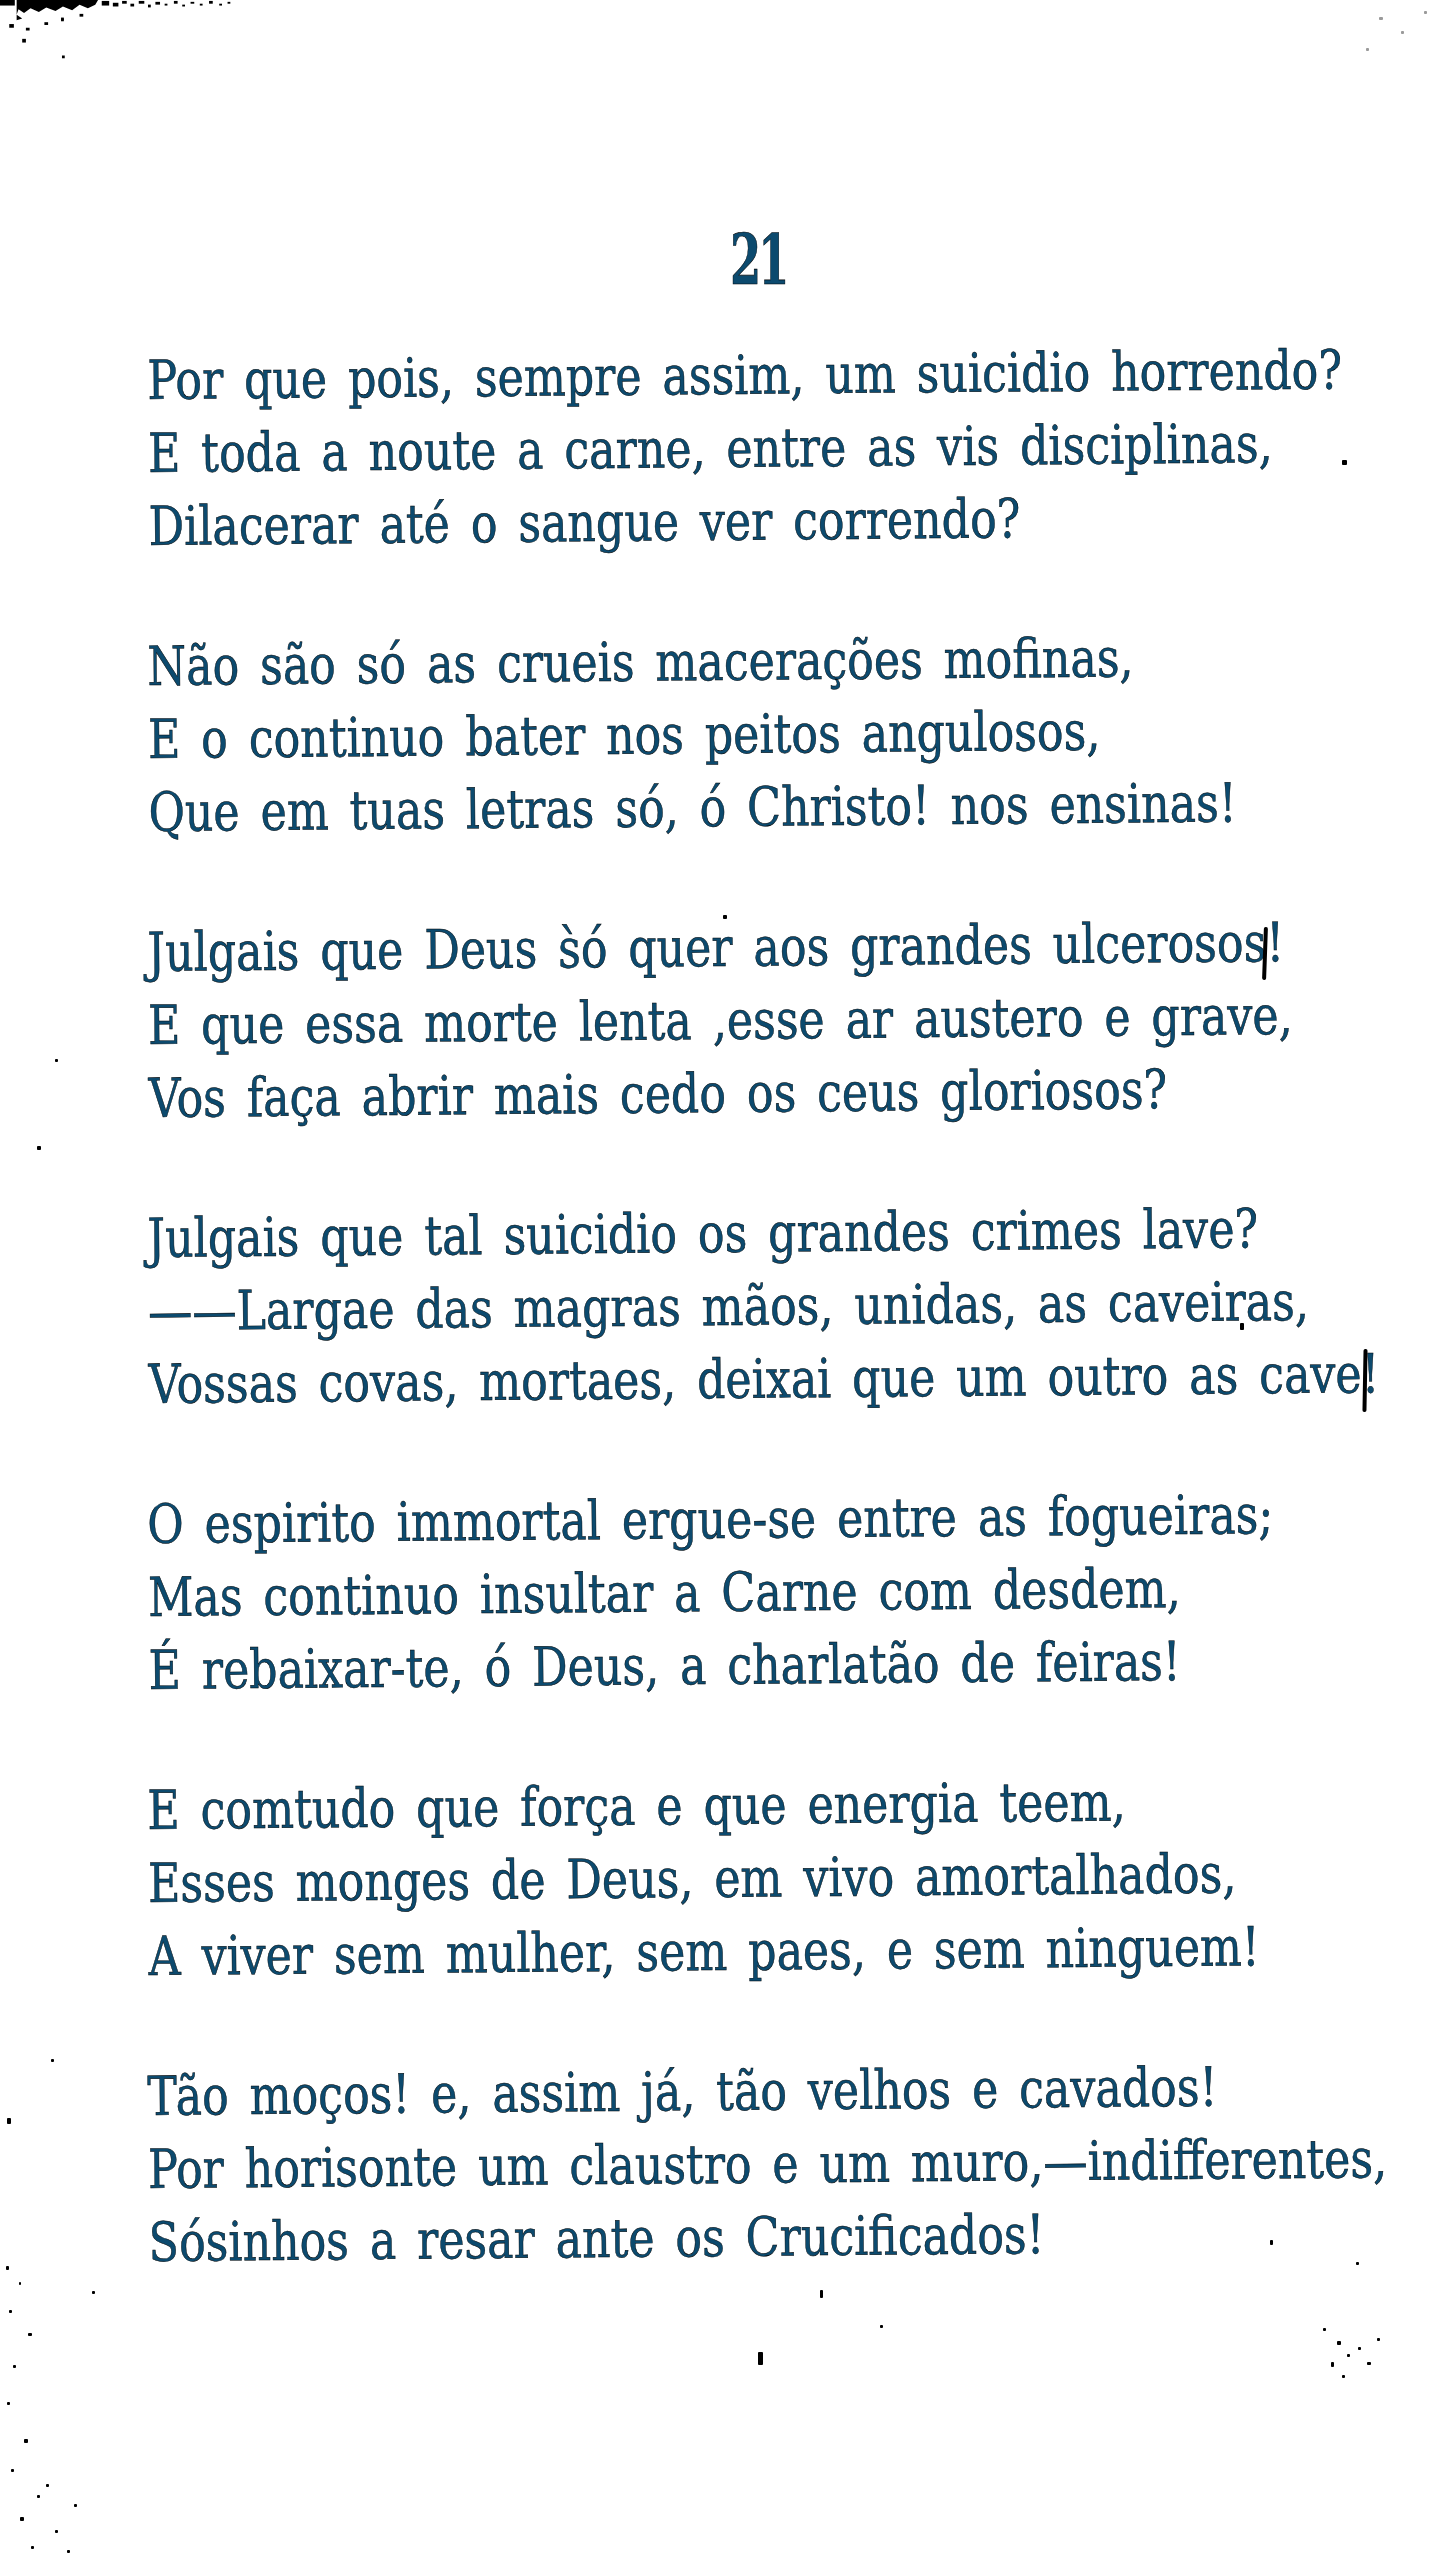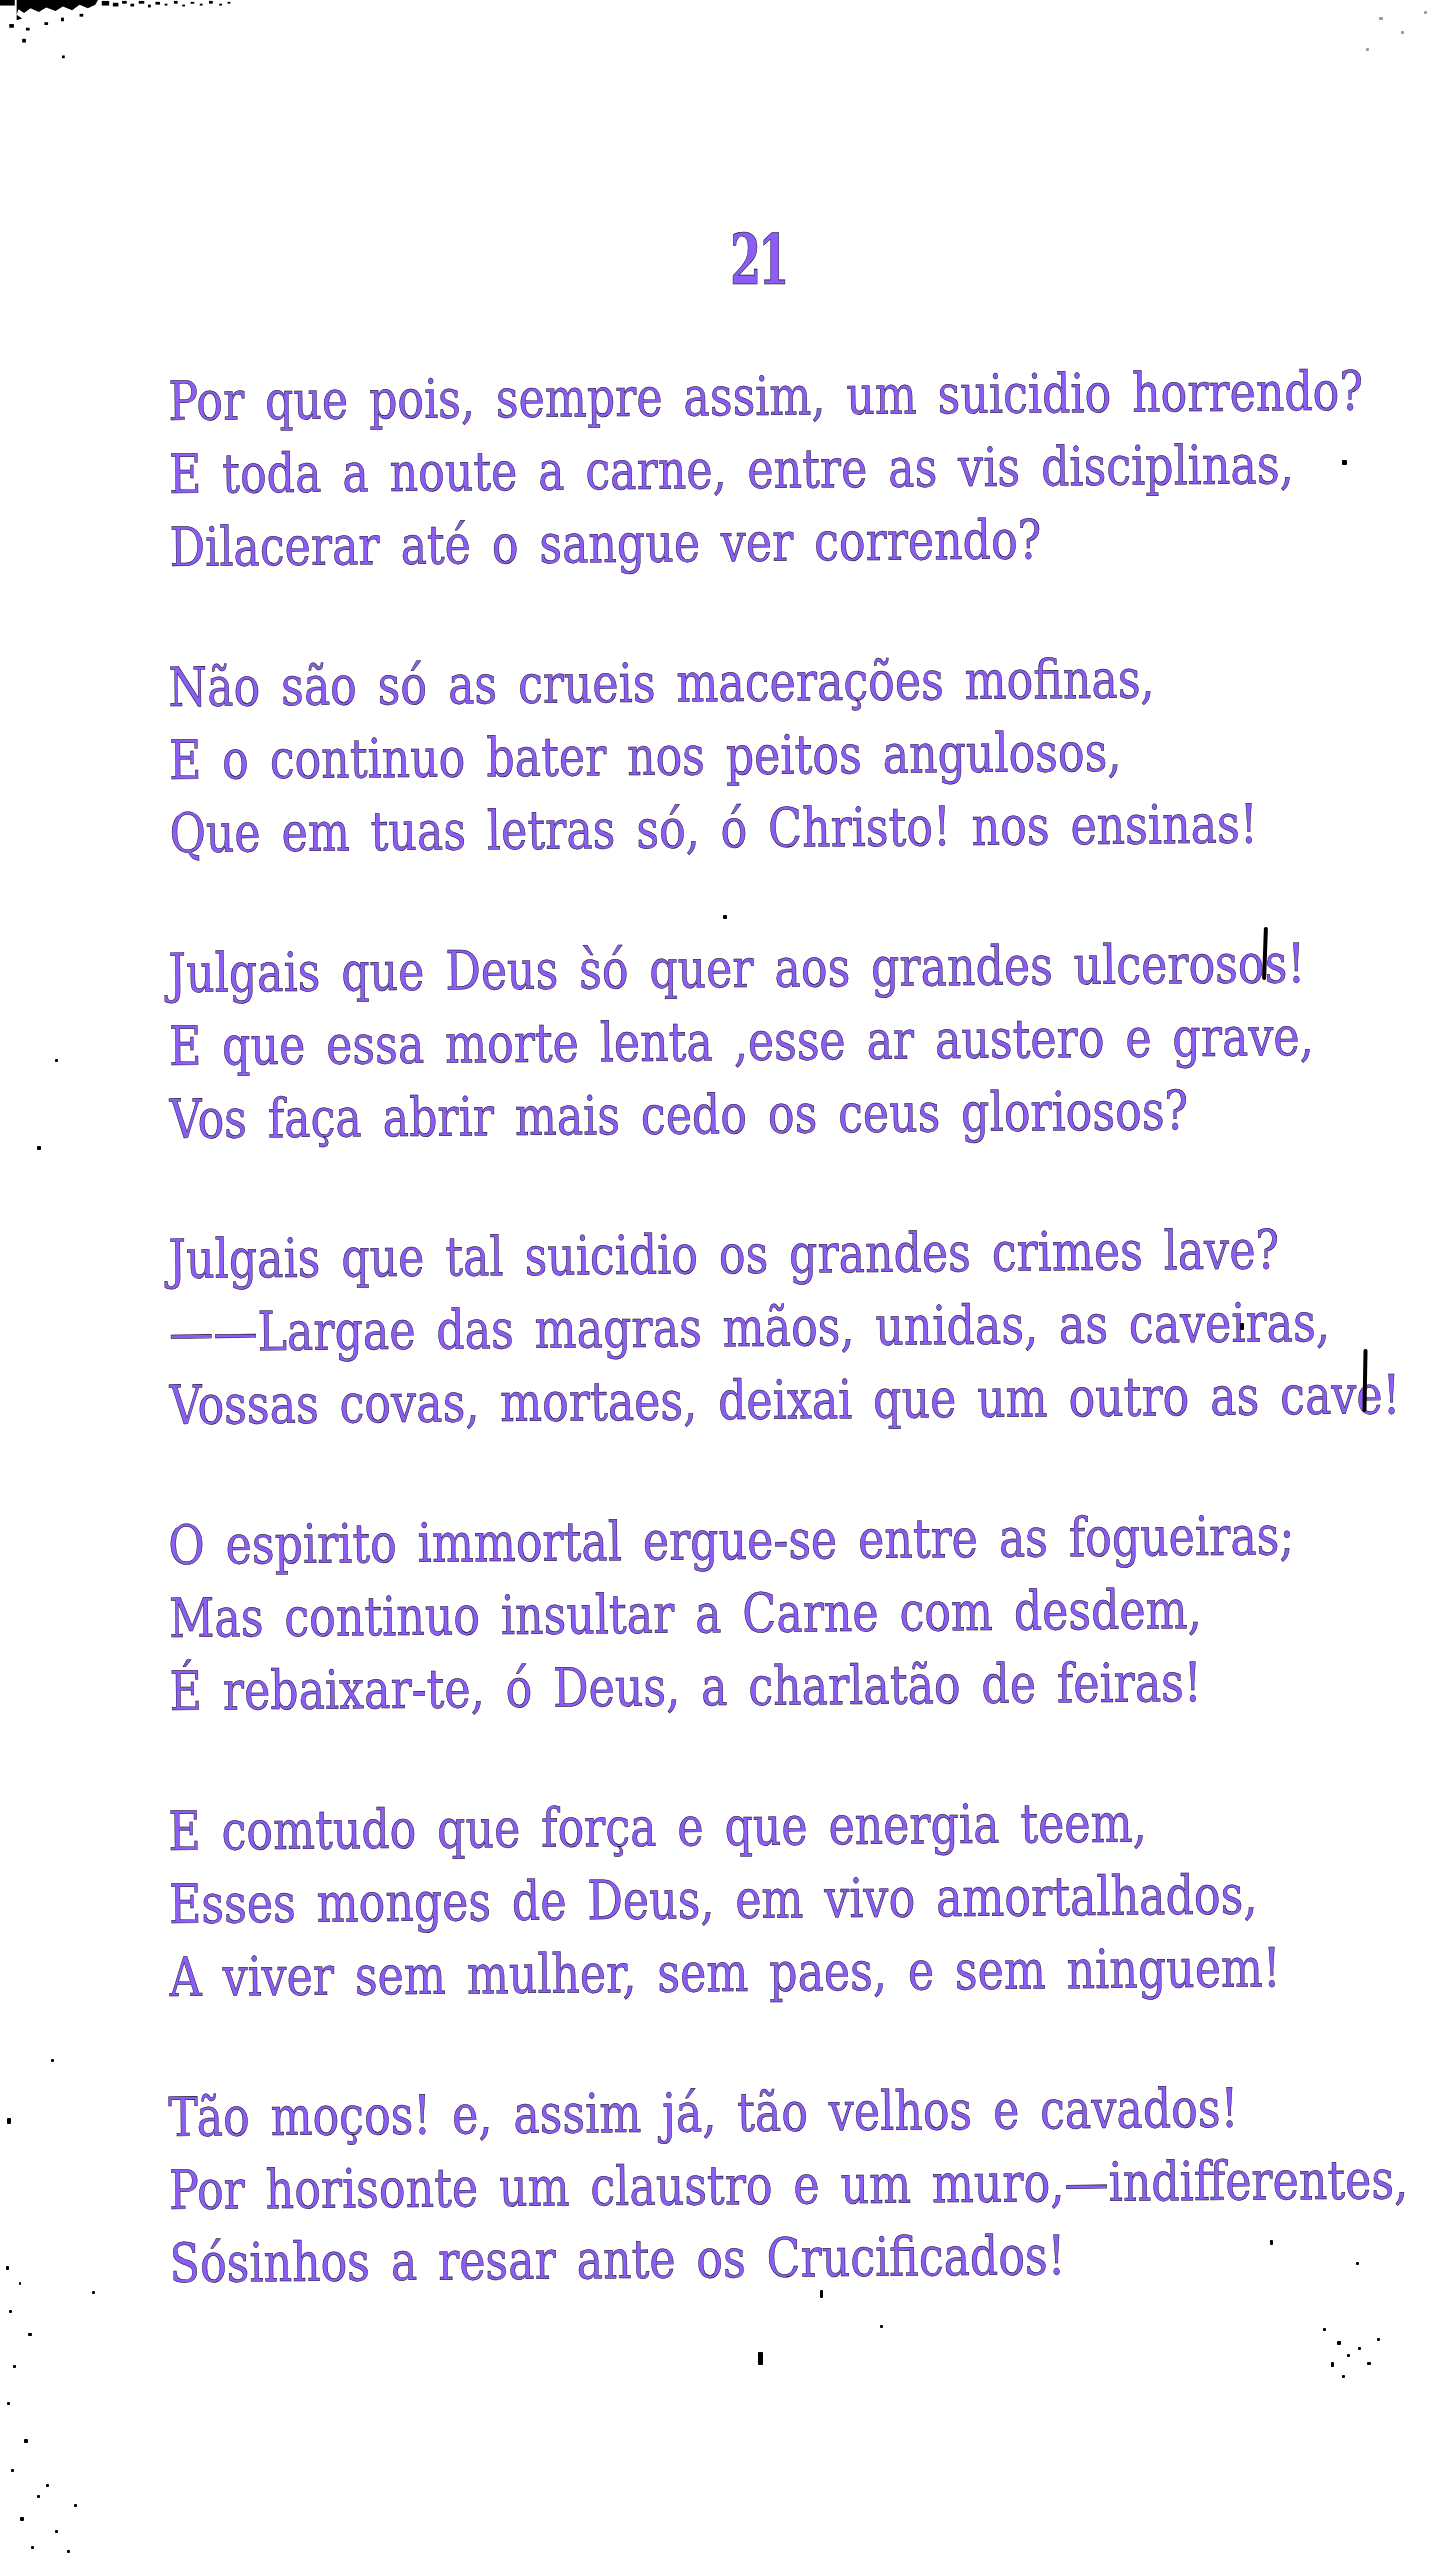--- a/index.html
+++ b/index.html
@@ -3,40 +3,39 @@
 <meta charset="utf-8">
 <style>
   html, body { margin: 0; padding: 0; background: #ffffff; }
   .page {
     position: relative;
     width: 1454px;
     height: 2563px;
     background: #ffffff;
     overflow: hidden;
     font-family: "DejaVu Serif", "Liberation Serif", serif;
-    color: #8b5cf6;
+    color: #0c4a6e;
   }
   .page-number {
     position: absolute;
     left: 730px;
     top: 225px;
     font-size: 70px;
     font-weight: bold;
     letter-spacing: -4.6px;
     transform: scaleX(0.64);
     transform-origin: 0 0;
     line-height: 1;
     -webkit-text-stroke: 0.6px #000;
   }
   .poem {
     position: absolute;
-    left: 169px;
+    left: 148px;
     top: 344px;
     width: 1275px;
-    margin-top: 21px;
   }
   .stanza {
     transform: rotate(-0.5deg);
     transform-origin: 0 50%;
     margin-bottom: 67px;
   }
   .line {
     font-size: 54px;
     line-height: 73px;
     white-space: nowrap;

